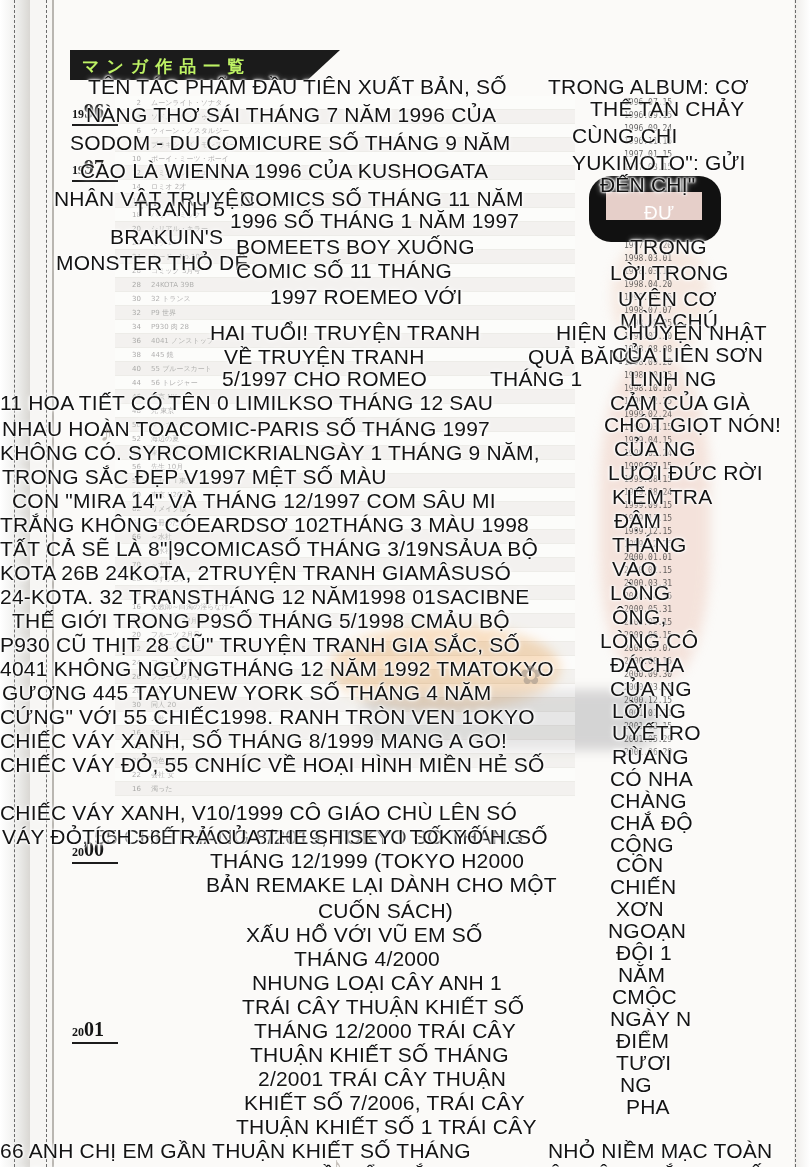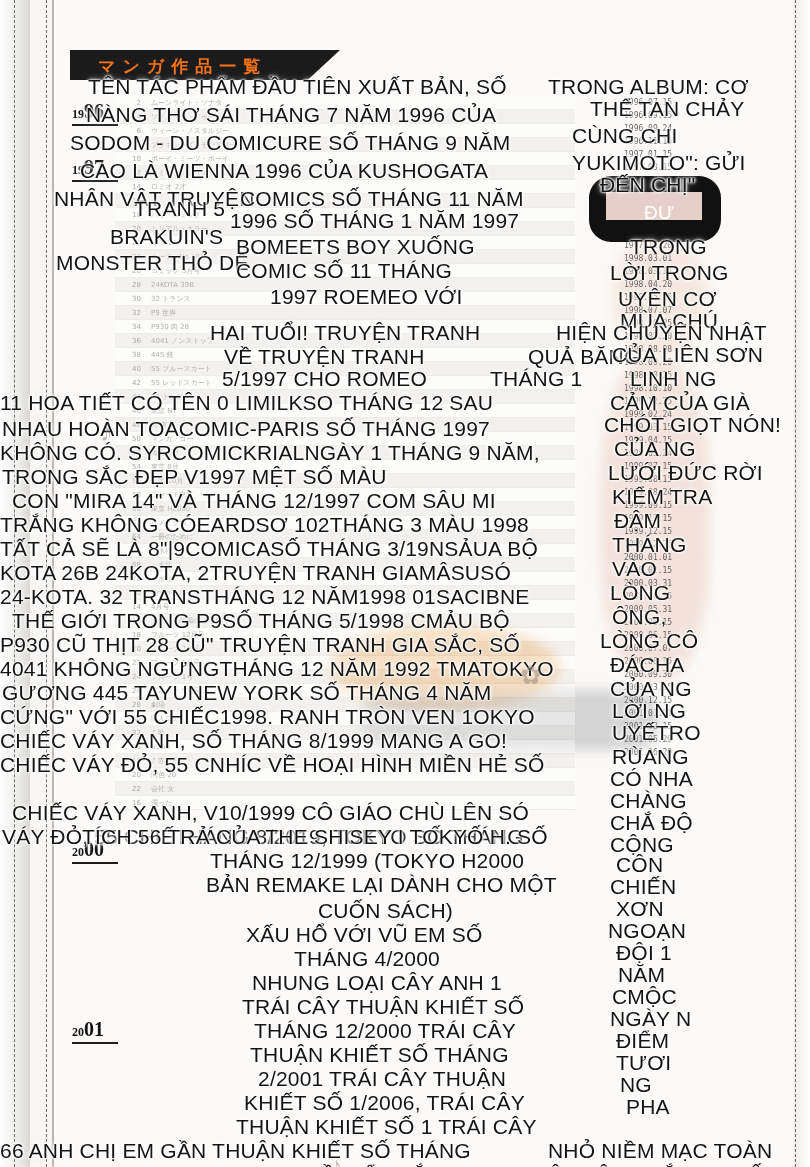--- a/index.html
+++ b/index.html
@@ -59,25 +59,25 @@
     left: 70px;
     top: 50px;
     width: 270px;
     height: 30px;
     background: #1b1b1b;
     -webkit-clip-path: polygon(0 0, 100% 0, 88% 100%, 0 100%);
     clip-path: polygon(0 0, 100% 0, 88% 100%, 0 100%);
   }
   .header-banner span {
     display: block;
-    color: #f97316;
+    color: #bef264;
     font-size: 17px;
     font-weight: bold;
     letter-spacing: 7px;
-    padding: 5px 0 0 28px;
+    padding: 5px 0 0 12px;
     font-family: "DejaVu Sans", sans-serif;
   }
 
   
   .year-mark {
     position: absolute;
     font-weight: bold;
     color: #141414;
     font-family: "Liberation Serif", serif;
   }
@@ -284,24 +284,20 @@
         <span class="c1">36</span>
         <span class="c2">4041 ノンストップ</span>
       </div>
       <div class="trow">
         <span class="c1">38</span>
         <span class="c2">445 鏡</span>
       </div>
       <div class="trow">
         <span class="c1">40</span>
         <span class="c2">55 ブルースカート</span>
-      </div>
-      <div class="trow">
-        <span class="c1">42</span>
-        <span class="c2">55 レッドスカート</span>
       </div>
       <div class="trow">
         <span class="c1">44</span>
         <span class="c2">56 トレジャー</span>
       </div>
       <div class="trow">
         <span class="c1">46</span>
         <span class="c2">東京 NY</span>
       </div>
       <div class="trow">
@@ -554,21 +550,21 @@
       <div class="ovl" style="left: 610px; top: 674px;">CỦA NG</div>
       <div class="ovl" style="left: 612px; top: 696px;">LỜI NG</div>
       <div class="ovl" style="left: 0px; top: 702px;">CỨNG" VỚI 55 CHIẾC1998. RANH TRÒN VEN 1OKYO</div>
       <div class="ovl" style="left: 612px; top: 718px;">UYẾTRO</div>
       <div class="ovl" style="left: 0px; top: 726px;">CHIẾC VÁY XANH, SỐ THÁNG 8/1999 MANG A GO!</div>
       <div class="ovl" style="left: 612px; top: 742px;">RÙANG</div>
       <div class="ovl" style="left: 0px; top: 750px;">CHIẾC VÁY ĐỎ, 55 CNHÍC VỀ HOẠI HÌNH MIỀN HẺ SỐ</div>
       <div class="ovl" style="left: 610px; top: 764px;">CÓ NHA</div>
       <div class="ovl" style="left: 2px; top: 774px; margin-top: 48px;">VÁY ĐỎ, 55 CHIẾTHÁNG 8/2019, TOKYO SỐ THÁNG</div>
       <div class="ovl" style="left: 610px; top: 786px;">CHÀNG</div>
-      <div class="ovl" style="left: 0px; top: 798px; padding-left: 12px;">CHIẾC VÁY XANH, V10/1999 CÔ GIÁO CHÙ LÊN SÓ</div>
+      <div class="ovl" style="left: 0px; top: 798px;">CHIẾC VÁY XANH, V10/1999 CÔ GIÁO CHÙ LÊN SÓ</div>
       <div class="ovl" style="left: 610px; top: 808px;">CHẮ ĐỘ</div>
       <div class="ovl" style="left: 82px; top: 822px;">TÍCH 56 TRẢ CỦA THE SHISEY I TOKYỐ H. SỐ</div>
       <div class="ovl" style="left: 610px; top: 830px;">CỘNG</div>
       <div class="ovl" style="left: 210px; top: 846px;">THÁNG 12/1999 (TOKYO H2000</div>
       <div class="ovl" style="left: 616px; top: 850px;">CÔN</div>
       <div class="ovl" style="left: 206px; top: 870px;">BẢN REMAKE LẠI DÀNH CHO MỘT</div>
       <div class="ovl" style="left: 610px; top: 872px;">CHIẾN</div>
       <div class="ovl" style="left: 318px; top: 896px;">CUỐN SÁCH)</div>
       <div class="ovl" style="left: 616px; top: 894px;">XƠN</div>
       <div class="ovl" style="left: 608px; top: 916px;">NGOẠN</div>
@@ -579,21 +575,21 @@
       <div class="ovl" style="left: 252px; top: 968px;">NHUNG LOẠI CÂY ANH 1</div>
       <div class="ovl" style="left: 612px; top: 982px;">CMỘC</div>
       <div class="ovl" style="left: 242px; top: 992px;">TRÁI CÂY THUẬN KHIẾT SỐ</div>
       <div class="ovl" style="left: 610px; top: 1004px;">NGÀY N</div>
       <div class="ovl" style="left: 254px; top: 1016px;">THÁNG 12/2000 TRÁI CÂY</div>
       <div class="ovl" style="left: 616px; top: 1026px;">ĐIỂM</div>
       <div class="ovl" style="left: 250px; top: 1040px;">THUẬN KHIẾT SỐ THÁNG</div>
       <div class="ovl" style="left: 616px; top: 1048px;">TƯƠI</div>
       <div class="ovl" style="left: 258px; top: 1064px;">2/2001 TRÁI CÂY THUẬN</div>
       <div class="ovl" style="left: 620px; top: 1070px;">NG</div>
-      <div class="ovl" style="left: 244px; top: 1088px;">KHIẾT SỐ 1/2006, TRÁI CÂY</div>
+      <div class="ovl" style="left: 244px; top: 1088px;">KHIẾT SỐ 7/2006, TRÁI CÂY</div>
       <div class="ovl" style="left: 626px; top: 1092px;">PHA</div>
       <div class="ovl" style="left: 236px; top: 1112px;">THUẬN KHIẾT SỐ 1 TRÁI CÂY</div>
       <div class="ovl" style="left: 0px; top: 1136px;">66 ANH CHỊ EM GẦN THUẬN KHIẾT SỐ THÁNG</div>
       <div class="ovl" style="left: 548px; top: 1136px;">NHỎ NIỀM MẠC TOÀN</div>
       <div class="ovl" style="left: 0px; top: 1160px;">ĐẠT CỰ LY 65 CM L9/2001 ♪ THIỀ HIỂU SẮC</div>
       <div class="ovl" style="left: 520px; top: 1160px;">THÂN TÂM TRẮNG MUỐN</div>
     </div>
 
   <div id="scribble-layer">
       <div class="scribble" style="left: 100px; top: 418px;">♪</div>

